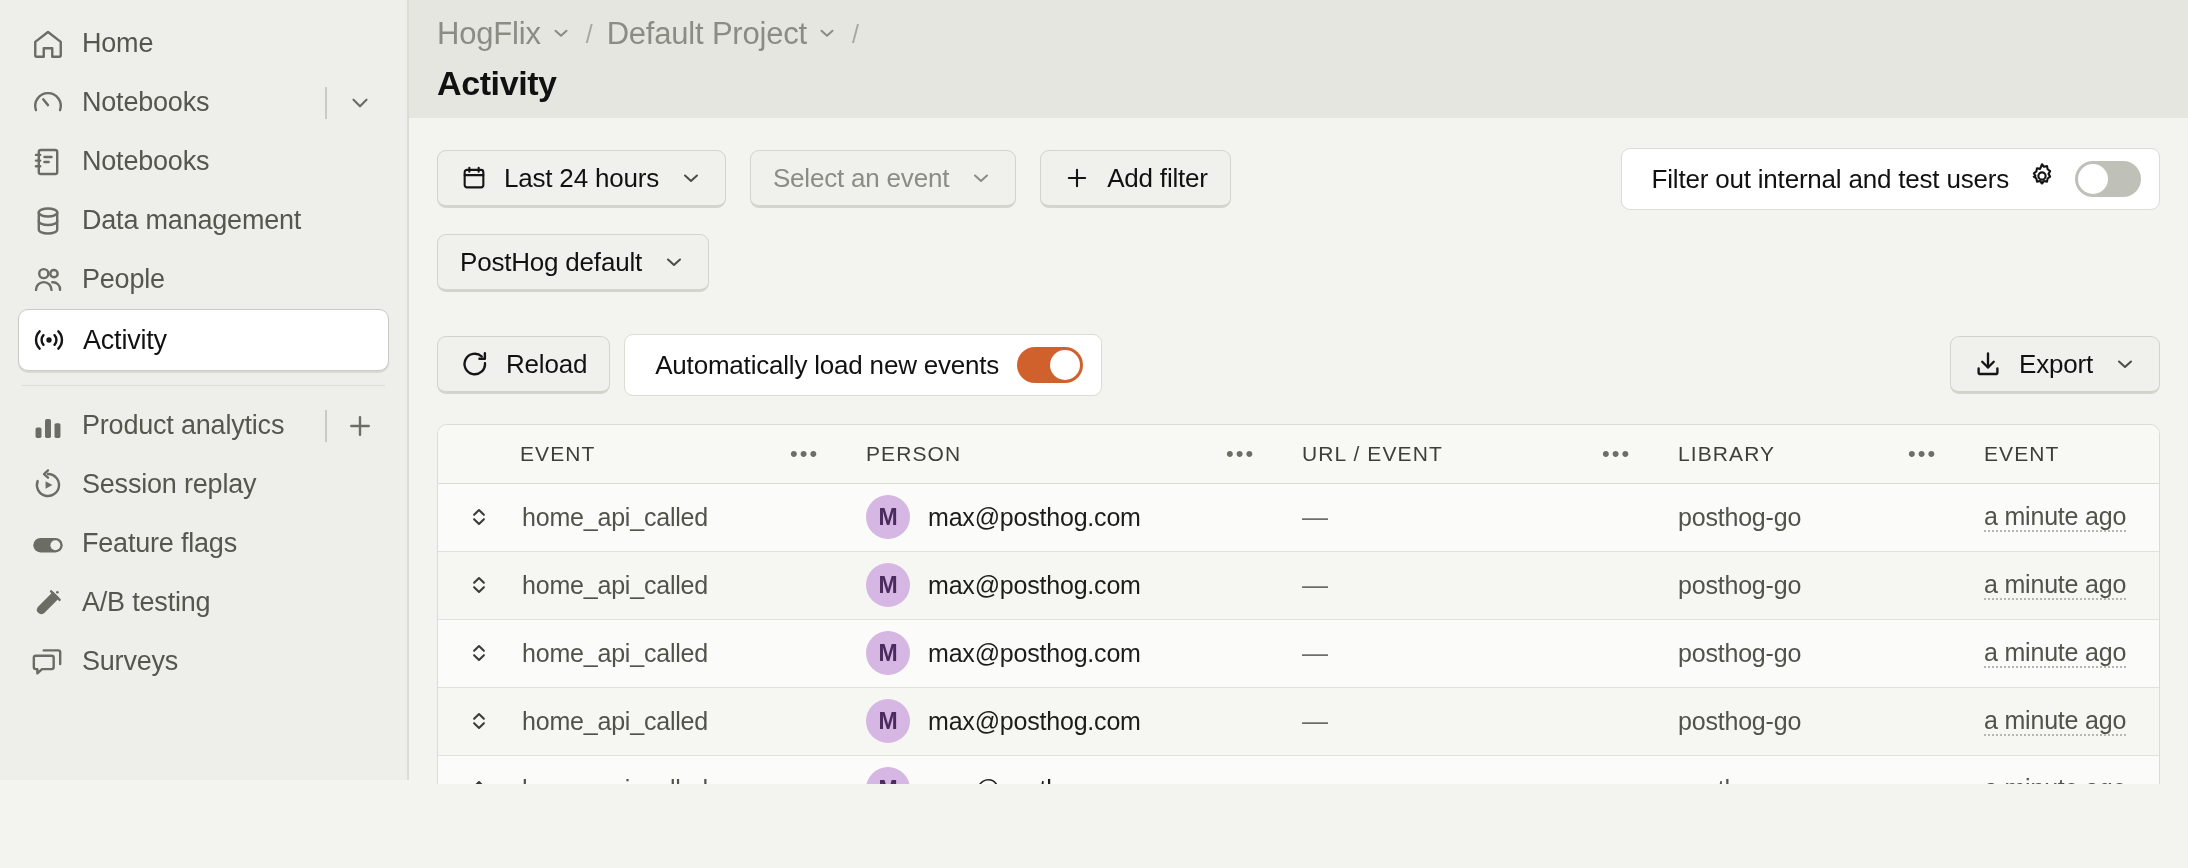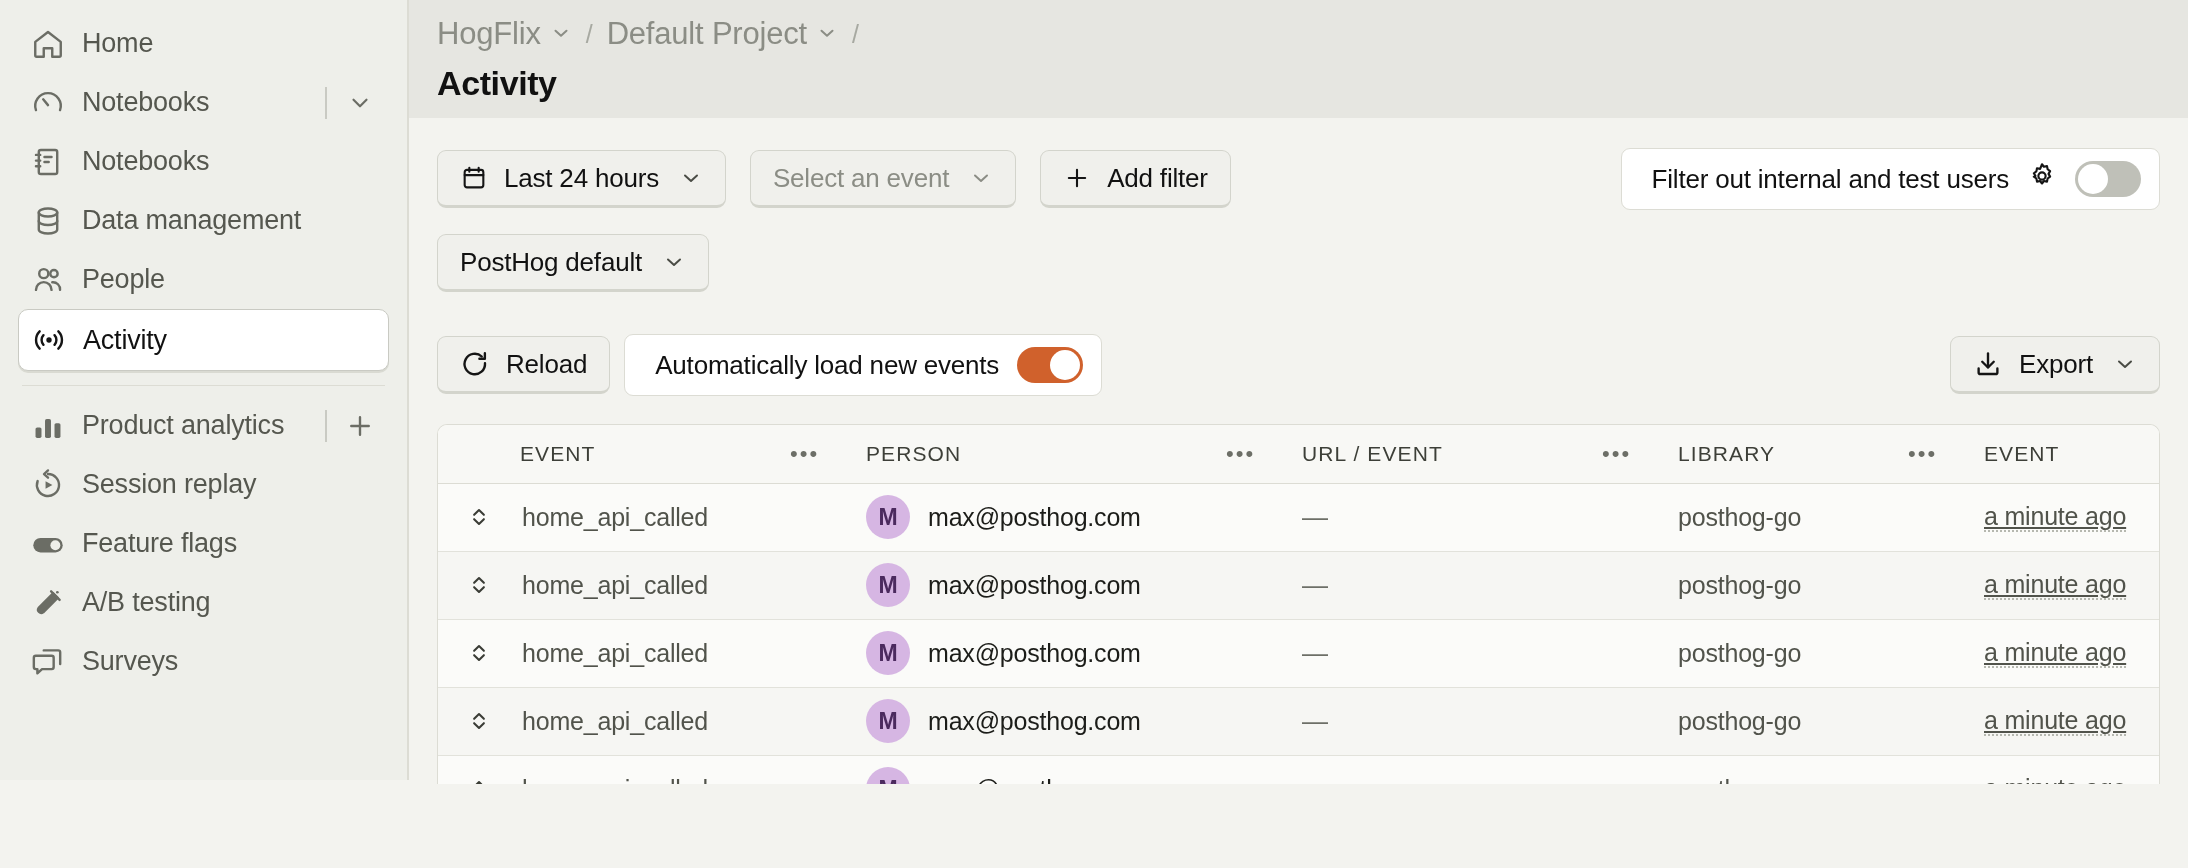--- a/index.html
+++ b/index.html
@@ -191,21 +191,20 @@
     font-size: 23px; font-weight: 600; flex: 0 0 44px;
   }
   .person-email { color: #1c1d19; }
   .dash { color: #6d6f67; font-size: 26px; }
   .cell-lib { color: #51534b; }
   .cell-time {
     color: #51534b;
     border-bottom: 2px dotted #b6b8b0;
     display: inline-block; line-height: 1.15;
     cursor: help;
-    text-decoration: underline;
   }
 </style>
 </head>
 <body>
 
 <div class="app">
 
   <nav class="sidebar">
 
     <div class="nav-group">

